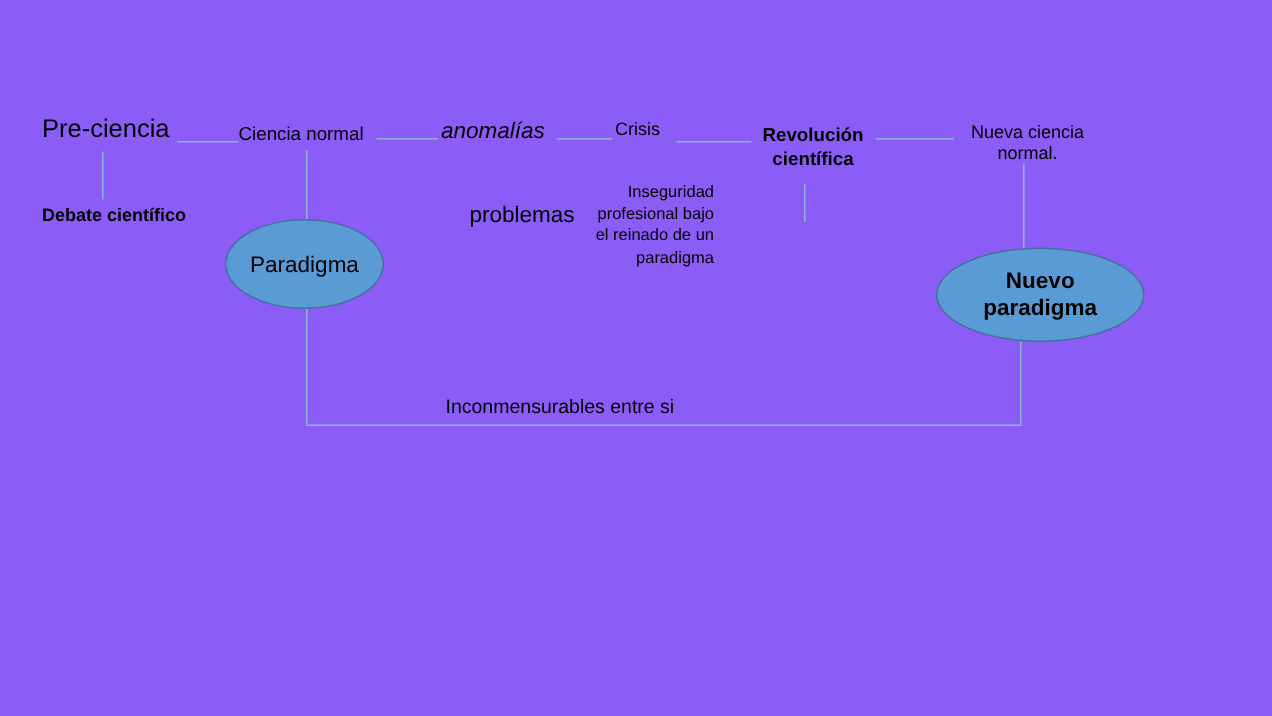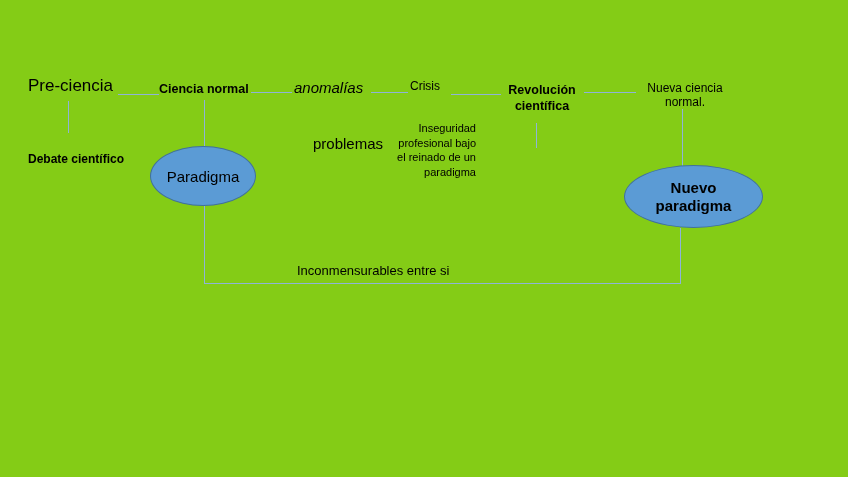--- a/index.html
+++ b/index.html
@@ -1,30 +1,30 @@
 <!DOCTYPE html>
 <html><head>
 <meta charset="utf-8">
 <style>
   html, body { margin: 0; padding: 0; background: #ffffff; }
   .canvas {
     position: relative;
     width: 848px;
     height: 477px;
-    background: #84cc16;
+    background: #8b5cf6;
     font-family: "Liberation Sans", sans-serif;
     color: #000000;
     overflow: hidden;
   }
   .abs { position: absolute; }
   .line { position: absolute; background: #8eb4d8; }
 
   
   .stage-pre        { left: 28px;  top: 76px;  font-size: 17px; }
-  .stage-normal     { left: 159px; top: 82px;  font-size: 12.5px; font-weight: bold; }
+  .stage-normal     { left: 159px; top: 82px;  font-size: 12.5px; }
   .stage-anomalias  { left: 294px; top: 79px;  font-size: 15px; font-style: italic; }
   .stage-crisis     { left: 410px; top: 79px;  font-size: 12px; }
   .stage-revolucion { left: 502px; top: 83px;  width: 80px; font-size: 12.5px;
                       font-weight: bold; text-align: center; line-height: 1.25; }
   .stage-nueva      { left: 637px; top: 81px;  width: 96px; font-size: 12px;
                       text-align: center; line-height: 1.2; }
 
   
   .c1 { left: 118px; top: 94px; width: 41px; height: 1px; }
   .c2 { left: 251px; top: 92px; width: 41px; height: 1px; }
@@ -32,21 +32,21 @@
   .c4 { left: 451px; top: 94px; width: 50px; height: 1px; }
   .c5 { left: 584px; top: 92px; width: 52px; height: 1px; }
 
   
   .v-pre        { left: 68px;  top: 101px; width: 1px; height: 32px; }
   .v-normal     { left: 204px; top: 100px; width: 1px; height: 46px; }
   .v-revolucion { left: 536px; top: 123px; width: 1px; height: 25px; }
   .v-nueva      { left: 682px; top: 109px; width: 1px; height: 57px; }
 
   
-  .debate           { left: 28px;  top: 136px; font-size: 12px; font-weight: bold; margin-top: 16px; }
+  .debate           { left: 28px;  top: 136px; font-size: 12px; font-weight: bold; }
   .problemas        { left: 293px; top: 135px; font-size: 15px; margin-left: 20px; }
   .inseguridad      { left: 390px; top: 121px; width: 86px; font-size: 11px;
                       text-align: right; line-height: 1.33; }
   .inconmensurables { left: 297px; top: 263px; font-size: 13px; }
 
   
   .ellipse {
     position: absolute;
     background: #5b9bd5;
     border: 1.5px solid #41719c;

